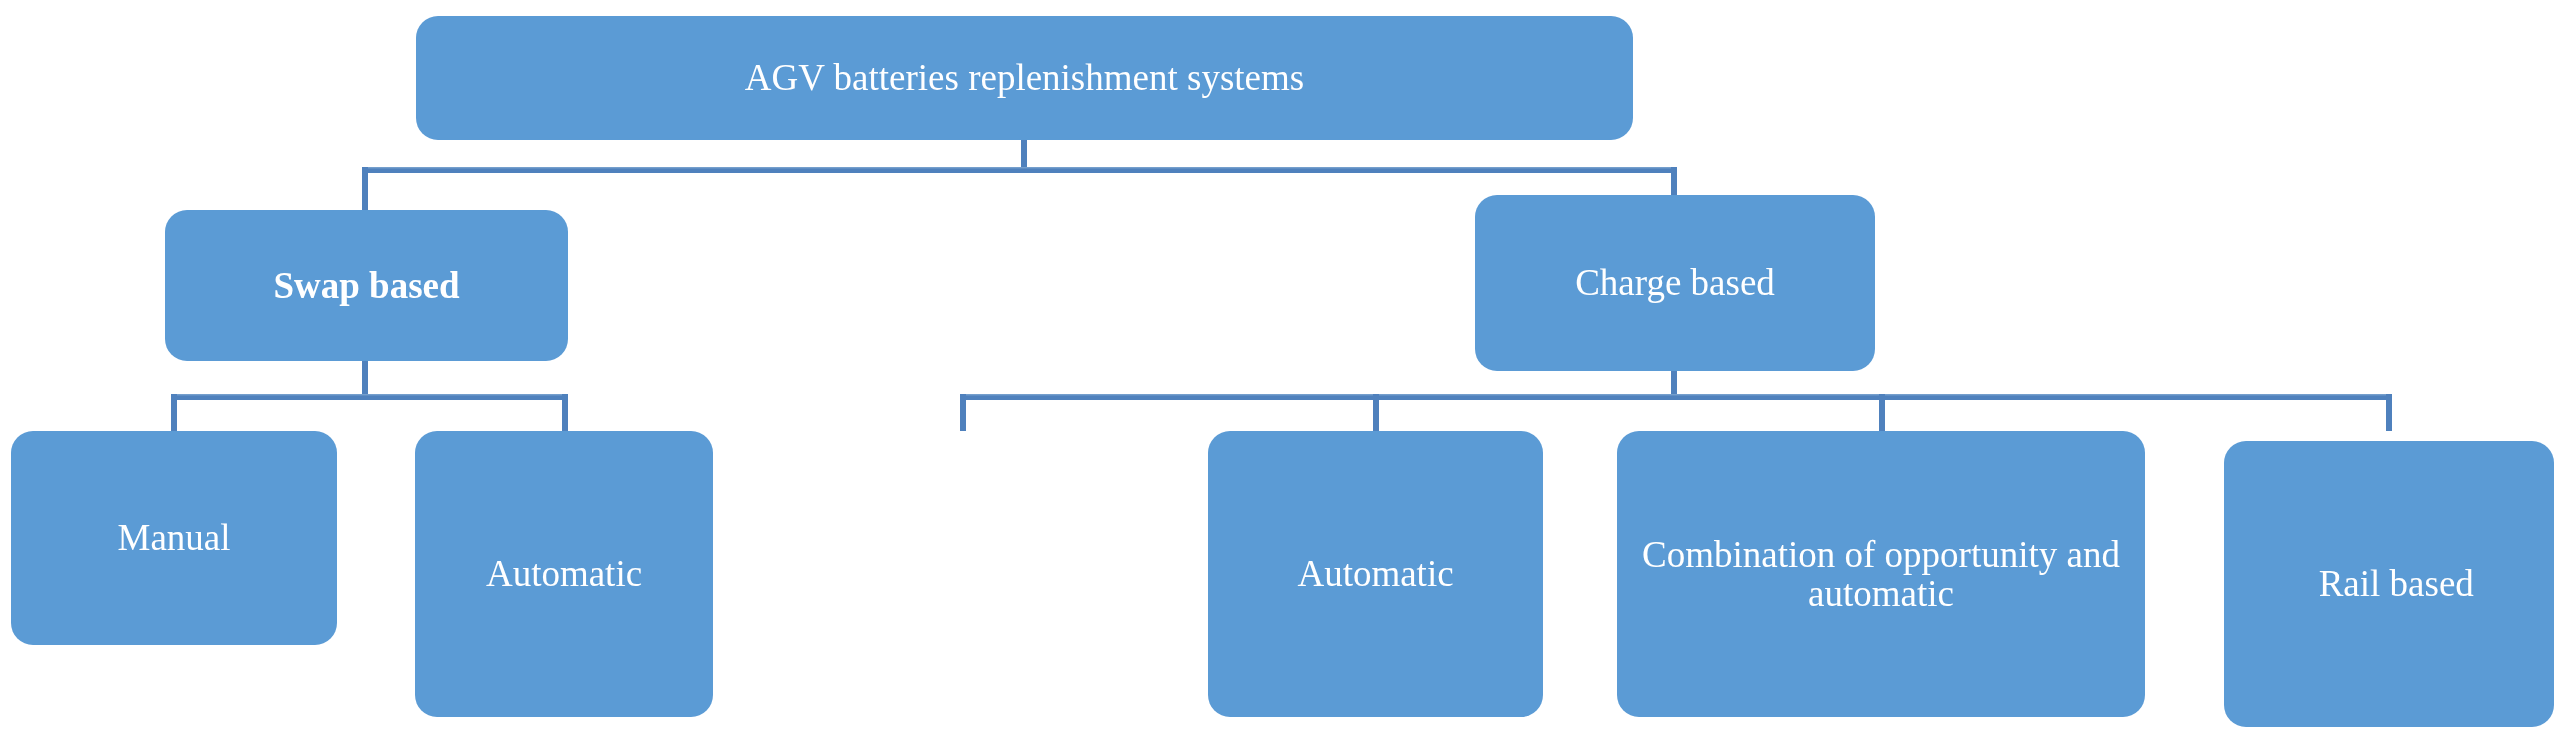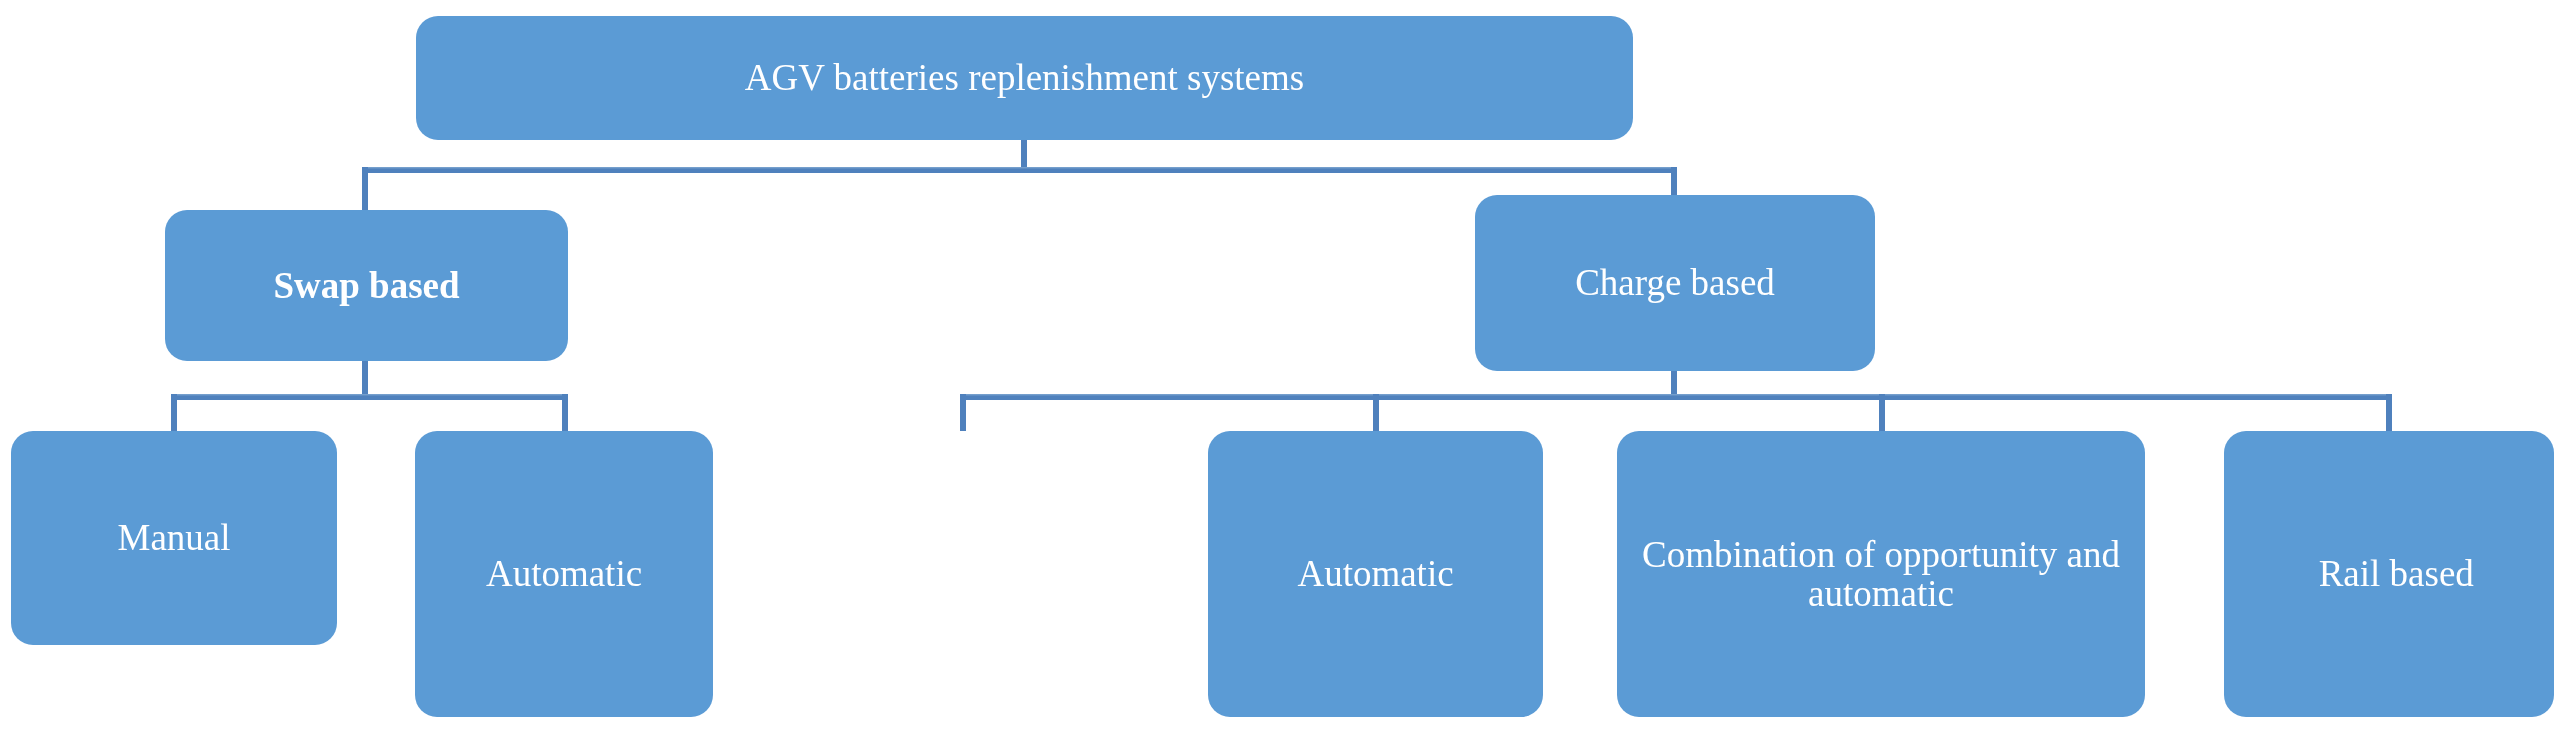--- a/index.html
+++ b/index.html
@@ -31,21 +31,21 @@
   }
   
   #n-root       {left:416px;  top:16px;  width:1217px; height:124px;}
   #n-swap       {left:165px;  top:210px; width:403px;  height:151px;font-weight:bold;}
   #n-charge     {left:1475px; top:195px; width:400px;  height:176px;}
   #n-manual     {left:11px;   top:431px; width:326px;  height:214px;}
   #n-swap-auto  {left:415px;  top:431px; width:298px;  height:286px;}
   #n-opportunity{left:796px; top:431px; width:333px;  height:286px;}
   #n-charge-auto{left:1208px; top:431px; width:335px;  height:286px;}
   #n-combination{left:1617px; top:431px; width:528px;  height:286px; padding:16px 22px;}
-  #n-rail       {left:2224px; top:431px; width:330px;  height:286px;padding-left:32px;}
+  #n-rail       {left:2224px; top:441px; width:330px;  height:286px;padding-left:32px;}
   
   #l-root-stub    {left:1021px; top:140px; width:5.8px;    height:33px;}
   #l-l2-h         {left:362px;  top:167px; width:1315px; height:5.8px;}
   #l-swap-top     {left:362px;  top:167px; width:5.8px;    height:43px;}
   #l-charge-top   {left:1671px; top:167px; width:5.8px;    height:43px;}
   #l-swap-bottom  {left:362px;  top:361px; width:5.8px;    height:39px;}
   #l-l3-left-h    {left:171px;  top:394px; width:397px;  height:5.8px;}
   #l-manual-stub  {left:171px;  top:394px; width:5.8px;    height:37px;}
   #l-swapauto-stub{left:562px;  top:394px; width:5.8px;    height:37px;}
   #l-charge-bottom{left:1671px; top:361px; width:5.8px;    height:39px;}

